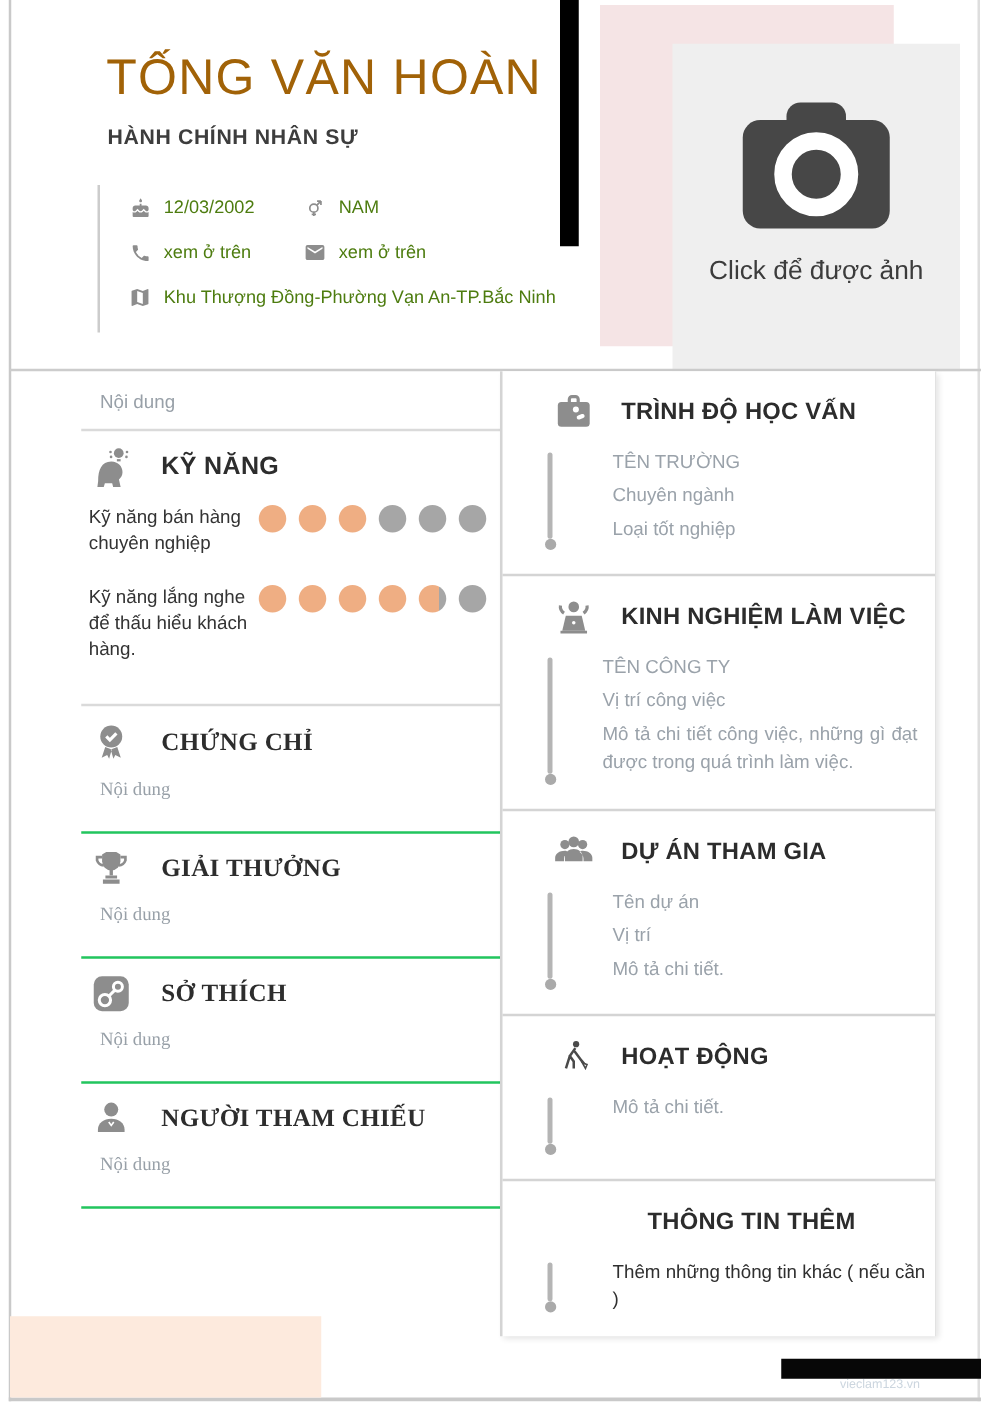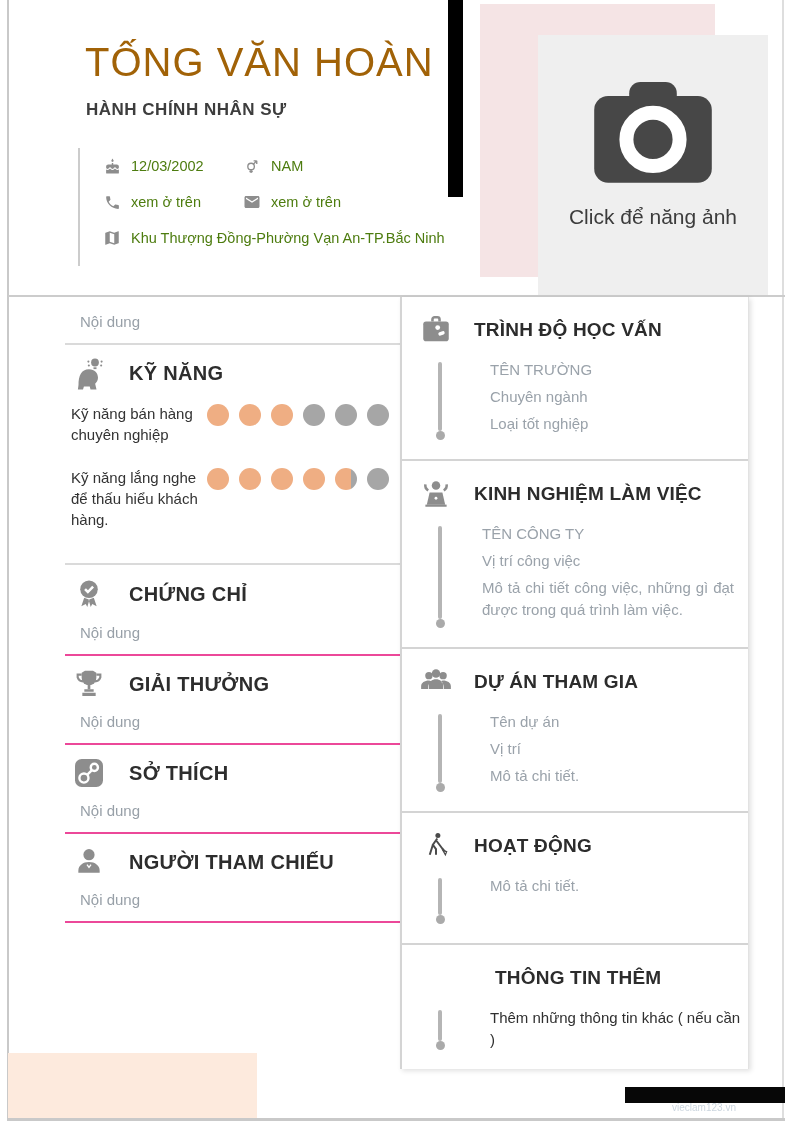--- a/index.html
+++ b/index.html
@@ -44,28 +44,28 @@
   .skill-section { border-bottom:2px solid #dadada; padding:10px 0 33px 6px; }
   .skill-item { display:flex; align-items:flex-start; margin-top:12px; }
   .skill-item + .skill-item { margin-top:22px; }
   .skill-name { width:136px; font-size:15px; color:#333; line-height:21px; }
   .dots { display:flex; gap:10px; padding-top:1px; }
   .dot { width:22px; height:22px; border-radius:50%; cursor:pointer; }
   .dot[data-state="full"]    { background:#efae83; }
   .dot[data-state="empty"]   { background:#a6a6a6; }
   .dot[data-state="partial"] { background:linear-gradient(90deg,#efae83 0 74%,#a6a6a6 74% 100%); }
 
-  .left-section { border-bottom:2px solid #ec4899; padding:12px 0 13px 6px; }
+  .left-section { border-bottom:2px solid #22c55e; padding:12px 0 24px 6px;font-family:Liberation Serif, serif; }
   .left-section .placeholder { display:block; margin:13px 0 0 9px; }
 
   
   .right-col { position:absolute; left:400px; top:297px; width:346px; border-left:2px solid #d4d4d4;
                border-right:1px solid #e2e2e2; box-shadow:2px 2px 5px rgba(0,0,0,0.12); background:#fff; }
   .r-section { border-bottom:2px solid #d4d4d4; padding:16px 0 12px; }
-  .r-head { display:flex; align-items:center; padding-left:17px; min-height:34px; }
+  .r-head { display:flex; align-items:center; padding-left:40px; min-height:34px; }
   .r-head .icon { width:34px; display:flex; justify-content:center; }
   .r-title { margin-left:21px; font-size:19px; font-weight:bold; color:#2c2c2c; letter-spacing:0.2px; }
   .r-title.no-icon { margin-left:76px; }
   .r-body { position:relative; margin:12px 0 4px 36px; padding-left:52px; }
   .tl { position:absolute; left:0; top:3px; bottom:12px; width:4px; background:#b5b5b5; border-radius:3px; }
   .tl::after { content:""; position:absolute; left:-2.5px; bottom:-9px; width:9px; height:9px; border-radius:50%; background:#aaaaaa; }
   .r-line { margin:0 0 5px; font-size:15px; color:#9aa2aa; line-height:22px; }
   .r-desc { width:252px; text-align:justify; }
   .r-line.dark { color:#2f2f2f; }
   .body-s1 { min-height:84px; } .body-s2 { min-height:108px;padding-left:44px; } .body-s3 { min-height:84px; }
@@ -87,21 +87,21 @@
   <div class="edge-bottom"></div>
 
   <div class="accent-bar"></div>
   <div class="pink-block"></div>
   <div class="photo-box">
     <svg width="140" height="114" viewBox="0 0 100 80">
       <rect x="33" y="0" width="34" height="20" rx="8" fill="#474747"></rect>
       <rect x="8" y="10" width="84" height="62" rx="10" fill="#474747"></rect>
       <circle cx="50" cy="41" r="19" fill="none" stroke="#ffffff" stroke-width="10"></circle>
     </svg>
-    <div class="photo-label">Click để năng ảnh</div>
+    <div class="photo-label">Click để được ảnh</div>
   </div>
 
   <div class="name">TỐNG VĂN HOÀN</div>
   <div class="job-title">HÀNH CHÍNH NHÂN SỰ</div>
 
   <div class="contact">
     <div class="c-row">
       <div class="c-item c-col1">
         <span class="ci">
           <svg width="17" height="17" viewBox="0 0 24 24">

